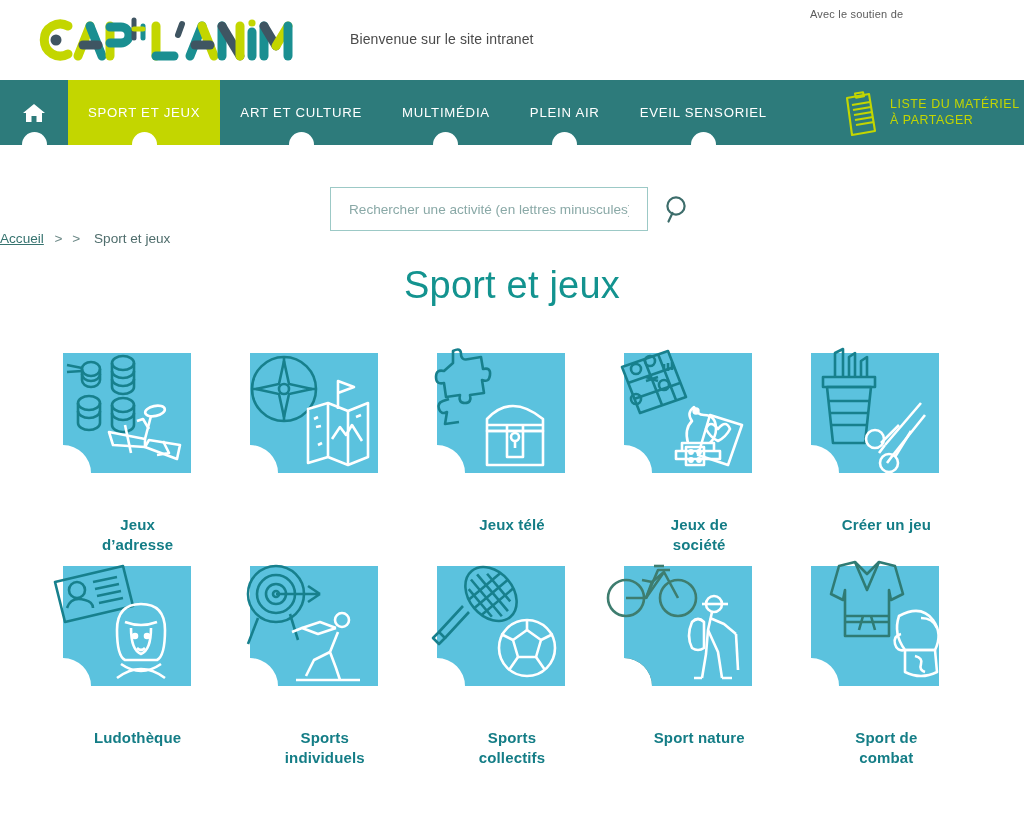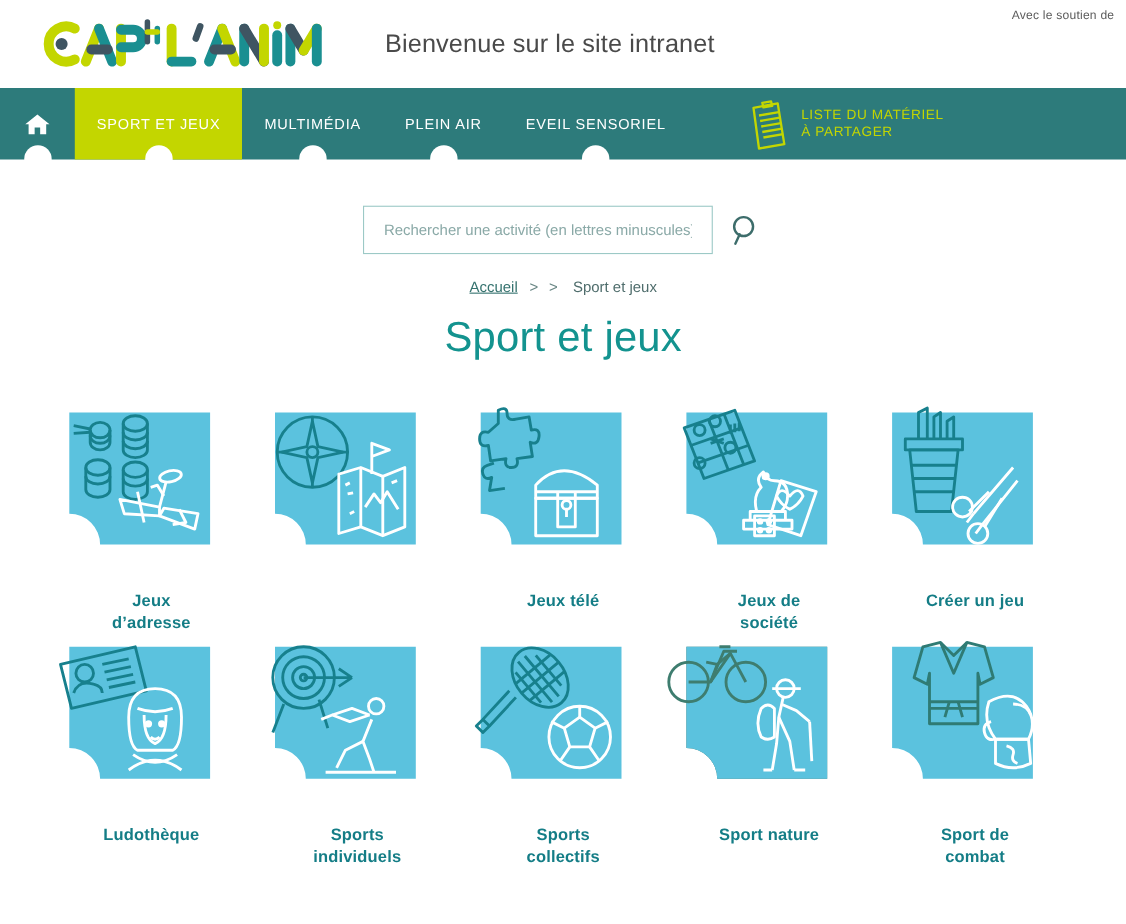--- a/index.html
+++ b/index.html
@@ -19,26 +19,26 @@
     position:relative; background:#fff;
   }
   .logo-wrap { margin-left:22px; width:290px; height:60px; }
   .logo-wrap svg { display:block; }
 
   .welcome {
     margin-left:38px;
     line-height:1.28;
     white-space:nowrap;
   }
-  .welcome .l1 { font-size:23px; color:#4a4a4a; letter-spacing:.1px; }
+  .welcome .l1 { font-size:14px; color:#4a4a4a; letter-spacing:.1px; }
   .welcome .l2 { font-size:19.5px; color:#1a8f91; letter-spacing:.1px; }
 
   .sponsor {
-    position:absolute; right:11px; top:8px;
-    text-align:right; width:170px;
+    position:absolute; right:44px; top:8px;
+    text-align:left; width:170px;
   }
   .sponsor .soutien { font-size:11px; color:#5b5b5b; letter-spacing:.2px; }
   .sponsor .mrb { margin-top:2px; }
 
   
   .nav {
     position:relative;
     height:65px; width:100%;
     background:#2d7b7b;
     display:flex; align-items:stretch;
@@ -78,21 +78,21 @@
   .search-box input {
     border:none; outline:none; width:100%;
     font-family:"Liberation Sans", sans-serif;
     font-size:13.6px; color:#6f8e8c; background:transparent;
   }
   .search-box input::placeholder { color:#8aa9a7; }
   .search-btn { background:none; border:none; cursor:pointer; padding:0; line-height:0; }
 
   
   .crumb {
-    margin-top:22px; text-align:center;
+    
     font-size:13.6px; color:#4f6d6c;
   }
   .crumb a { color:#36736f; text-decoration:underline; }
   .crumb .sep { margin:0 7px; letter-spacing:3px; color:#6a8785; }
 
   
   h1.page-title {
     margin:18px 0 0; text-align:center;
     font-size:38px; font-weight:400; color:#13938f;
     letter-spacing:.2px;
@@ -186,20 +186,24 @@
       <path d="M12 2 L23 11 L20 11 L20 20 L14.5 20 L14.5 14 L9.5 14 L9.5 20 L4 20 L4 11 L1 11 Z" fill="#ffffff"></path>
     </svg>
     <span class="nav-notch"></span>
   </div>
 
   <div class="nav-item active">
     <span>SPORT ET JEUX</span>
     <span class="nav-notch"></span>
   </div>
 
+  <div class="nav-item">
+    <span>ART ET CULTURE</span>
+    <span class="nav-notch"></span>
+  </div>
 
   <div class="nav-item">
     <span>MULTIMÉDIA</span>
     <span class="nav-notch"></span>
   </div>
 
   <div class="nav-item">
     <span>PLEIN AIR</span>
     <span class="nav-notch"></span>
   </div>

